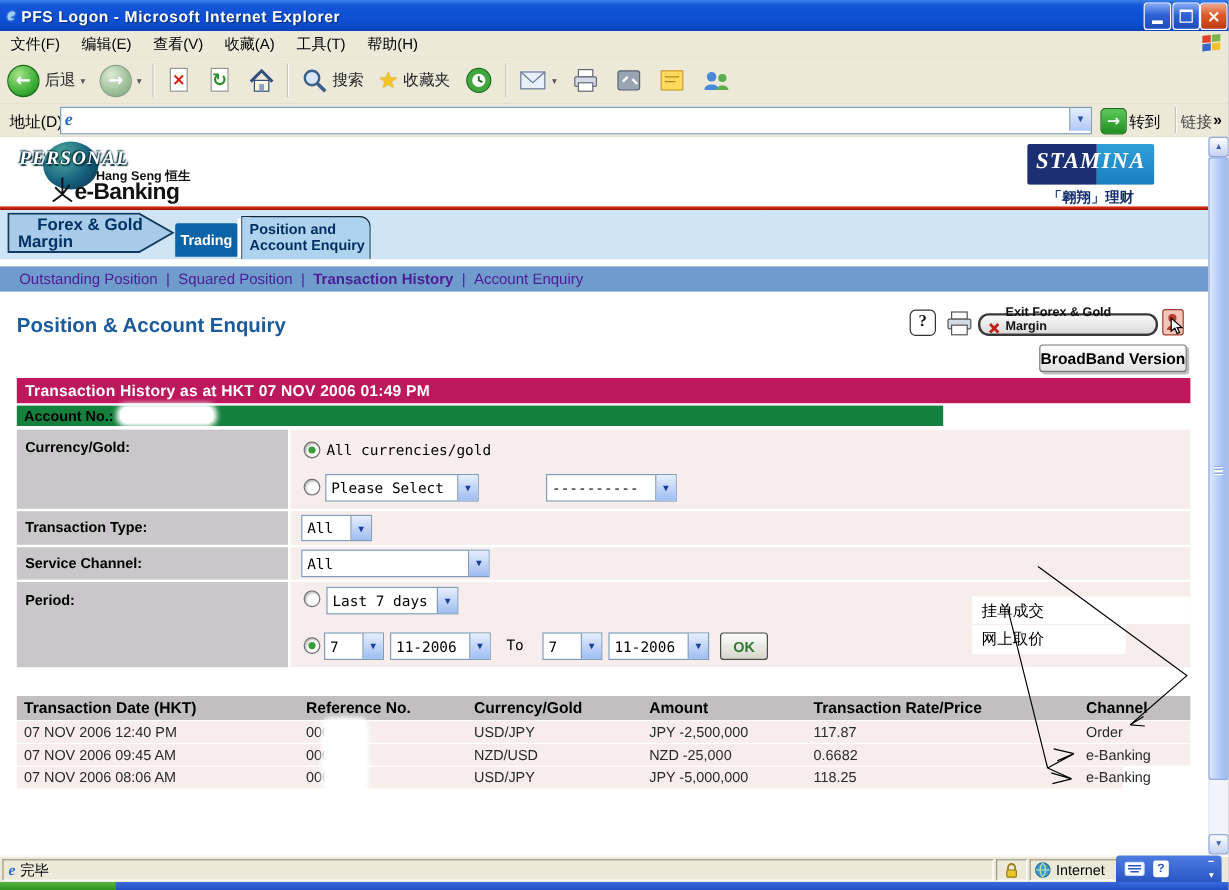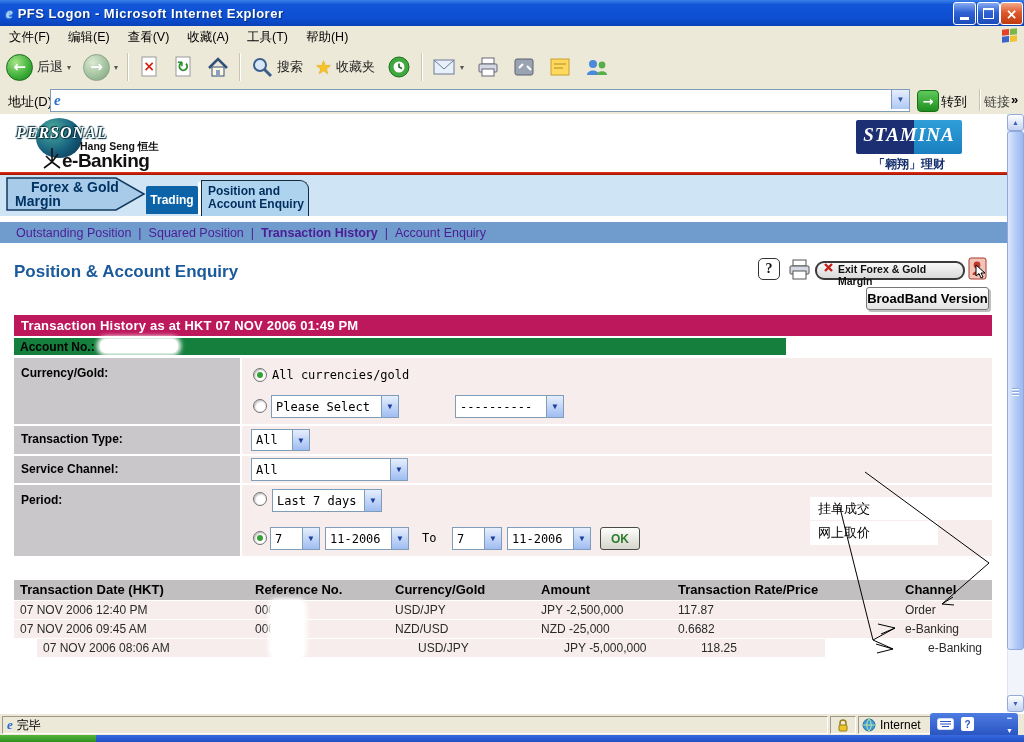--- a/index.html
+++ b/index.html
@@ -66,21 +66,21 @@
   .page-title{font:bold 17px "Liberation Sans",sans-serif;color:#1b5a9b;}
   .gray-bar{background:#be185d;color:#fff;font:bold 13px "Liberation Sans",sans-serif;line-height:21px;padding-left:7px;box-sizing:border-box;letter-spacing:.2px;}
   .label-cell{background:#c9c7c9;}
   .pink-cell{background:#f7eded;}
   .flabel{font:bold 12px "Liberation Sans",sans-serif;color:#000;padding:8px 0 0 7px;}
   .mono{font:12px "DejaVu Sans Mono",monospace;color:#000;}
   .blob{background:#fff;border-radius:6px;box-shadow:0 0 4px 3px rgba(255,255,255,.96);}
   .okbtn{position:absolute;background:linear-gradient(#fdfdfb,#d6d6cc);border:1px solid #4a4a4a;border-radius:3px;
     font:bold 12px "Liberation Sans",sans-serif;color:#2e7d2e;display:flex;align-items:center;justify-content:center;}
   .exit-btn{position:absolute;left:815px;top:261px;width:150px;height:19px;border:2px solid #3a3a3a;border-radius:9px;
-    background:linear-gradient(#f8f8f8,#dadada);display:flex;align-items:flex-start;gap:5px;padding-left:7px;box-sizing:border-box;
+    background:linear-gradient(#f8f8f8,#dadada);display:flex;align-items:flex-end;gap:5px;padding-left:7px;box-sizing:border-box;
     font:bold 10.5px "Liberation Sans",sans-serif;color:#111;}
   .bb-btn{position:absolute;left:866px;top:287px;width:121px;height:21px;background:linear-gradient(#ffffff,#e2e2e2);
     border:1px solid #777;border-radius:3px;box-shadow:2px 2px 0 #bdbdbd;
     font:bold 13px "Liberation Sans",sans-serif;color:#000;display:flex;align-items:center;justify-content:center;}
   .help-ico{position:absolute;left:758px;top:258px;width:20px;height:20px;border:1.5px solid #333;border-radius:5px;
     font:bold 14px "Liberation Serif",serif;color:#111;display:flex;align-items:center;justify-content:center;background:#fff;}
   .thead-cell{font:bold 13px "Liberation Sans",sans-serif;color:#000;position:absolute;top:0;line-height:20px;white-space:nowrap;}
   .tcell{font:12px "Liberation Sans",sans-serif;color:#2a2a2a;position:absolute;top:0;line-height:18px;white-space:nowrap;}
   .anno-box{background:#fff;font:13px "Liberation Sans",sans-serif;color:#000;display:flex;align-items:center;padding-left:8px;box-sizing:border-box;margin-top:36px;}
   
@@ -408,21 +408,21 @@
     <span class="tcell" style="left:891px;">Order</span>
   </div>
   <div class="abs pink-cell" style="left:14px;top:620px;width:978px;height:18px;">
     <span class="tcell" style="left:6px;">07 NOV 2006 09:45 AM</span>
     <span class="tcell" style="left:241px;">000</span>
     <span class="tcell" style="left:381px;">NZD/USD</span>
     <span class="tcell" style="left:527px;">NZD -25,000</span>
     <span class="tcell" style="left:664px;">0.6682</span>
     <span class="tcell" style="left:891px;">e-Banking</span>
   </div>
-  <div class="abs pink-cell" style="left:14px;top:639px;width:788px;height:18px;margin-left:23px;">
+  <div class="abs pink-cell" style="left:14px;top:639px;width:922px;height:18px;">
     <span class="tcell" style="left:6px;">07 NOV 2006 08:06 AM</span>
     <span class="tcell" style="left:241px;">000</span>
     <span class="tcell" style="left:381px;">USD/JPY</span>
     <span class="tcell" style="left:527px;">JPY -5,000,000</span>
     <span class="tcell" style="left:664px;">118.25</span>
     <span class="tcell" style="left:891px;">e-Banking</span>
   </div>
   <span class="abs blob" style="left:271px;top:601px;width:33px;height:56px;"></span>
 
   <svg class="abs" style="left:0;top:0;pointer-events:none;z-index:60;" width="1024" height="742">

